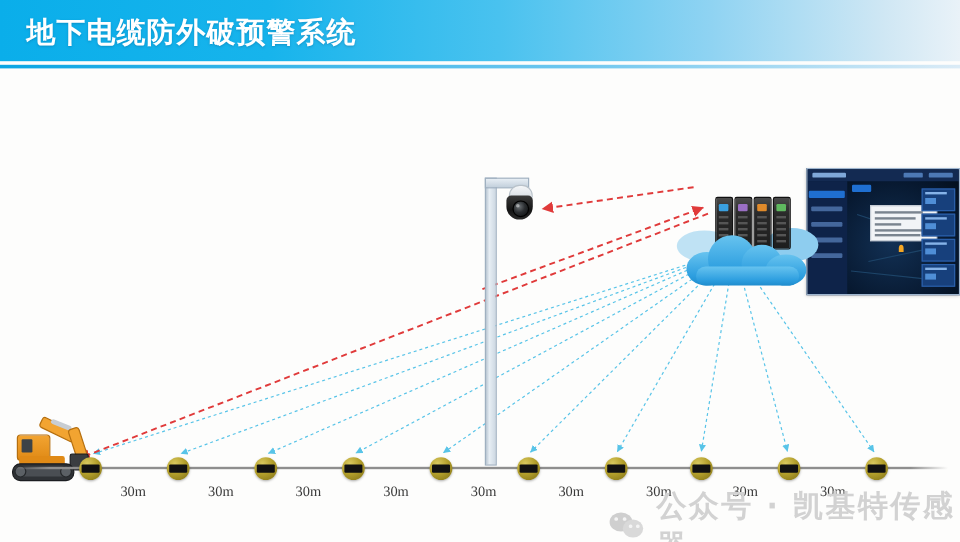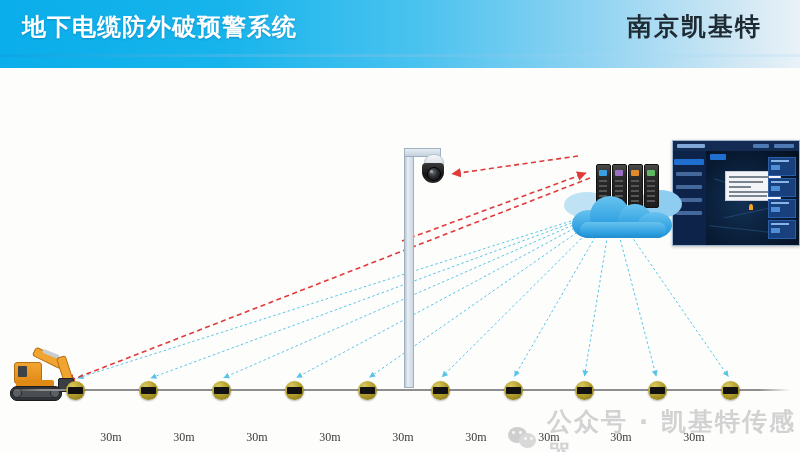--- a/index.html
+++ b/index.html
@@ -6,21 +6,21 @@
   body{
     width:800px;height:452px;overflow:hidden;
     background:#fbfbfa;
     font-family:"Liberation Sans","DejaVu Sans",sans-serif;
     position:relative;
   }
   #slide{position:absolute;inset:0;background:#fdfdfc;}
 
   
   .header{
-    position:absolute;left:0;top:0;width:800px;height:68px;
+    position:absolute;left:0;top:0;width:800px;height:51px;
     background:linear-gradient(90deg,#0aaeea 0%,#17b4ec 28%,#49c2ef 52%,#8fd3f2 74%,#cfe7f4 92%,#e9f2f8 100%);
   }
   .header-underline{
     position:absolute;left:0;top:54px;width:800px;height:3px;
     background:linear-gradient(90deg,#0aa6e4 0%,#6ec7ef 60%,#dbebf6 100%);
   }
   .header-title{
     position:absolute;left:22px;top:11px;
     font-size:24px;font-weight:700;color:#ffffff;
     letter-spacing:1px;
@@ -140,21 +140,20 @@
     content:"";position:absolute;left:2px;top:6px;width:15px;height:7px;
     background:#111;border-radius:1px;
   }
 
   
   .dist{
     position:absolute;font-size:12px;color:#3a3a3a;
     transform:translateX(-50%);
     font-family:"Liberation Serif","DejaVu Serif",serif;
     white-space:nowrap;
-    margin-top:28px;
   }
 
   
   .watermark{
     position:absolute;left:508px;top:405px;
     display:flex;align-items:center;gap:9px;
     color:#d2d2d2;font-size:25px;font-weight:600;letter-spacing:2px;
     font-family:"DejaVu Sans","Liberation Sans",sans-serif;
   }
   .wechat-icon{position:relative;width:30px;height:22px;flex:none;}
@@ -162,21 +161,20 @@
   .wechat-icon .b2{position:absolute;left:11px;top:6px;width:17px;height:15px;border-radius:50%;background:#d9d9d9;}
   .wechat-icon .d{position:absolute;width:2.5px;height:2.5px;border-radius:50%;background:#f4f4f4;}
 </style>
 </head>
 <body>
 
 <div id="slide">
 
   <div class="header">
     <div class="header-title">地下电缆防外破预警系统</div>
-    <div class="header-brand">南京凯基特</div>
   </div>
   <div class="header-underline"></div>
 
 
   <div id="diagram">
 
     <svg id="lines" viewBox="0 0 800 396">
       <defs>
         <marker id="ah-red" markerWidth="7" markerHeight="7" refX="5.6" refY="3" orient="auto">
           <path d="M0,0 L6,3 L0,6 z" fill="#e03a3a"></path>

